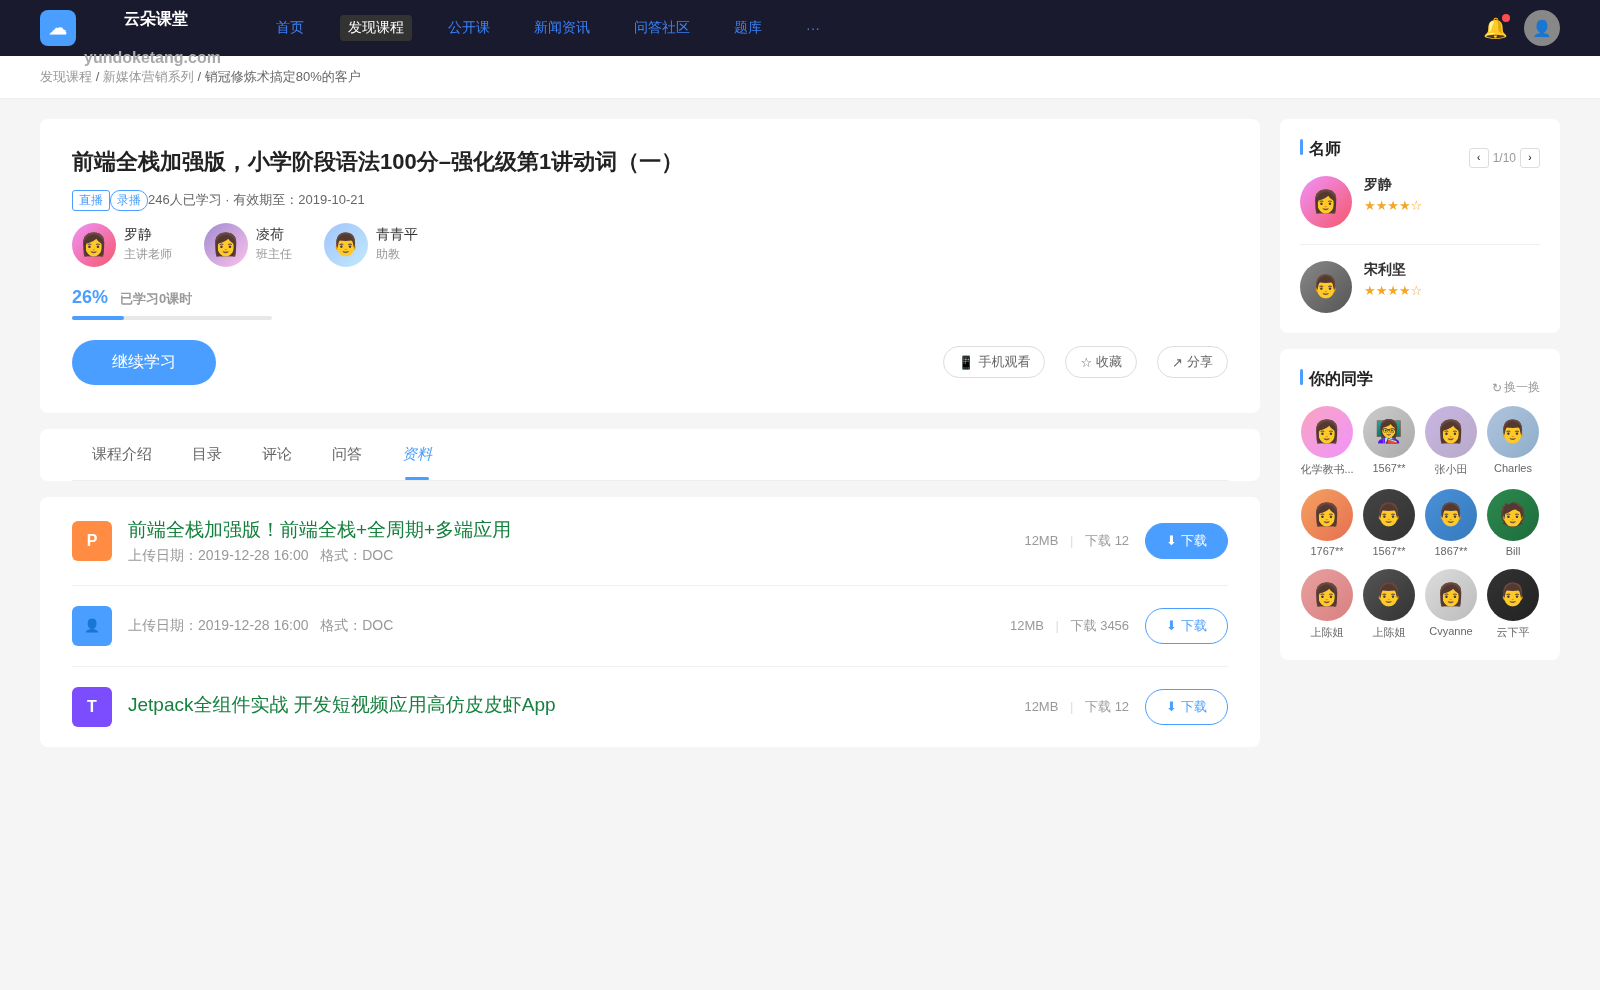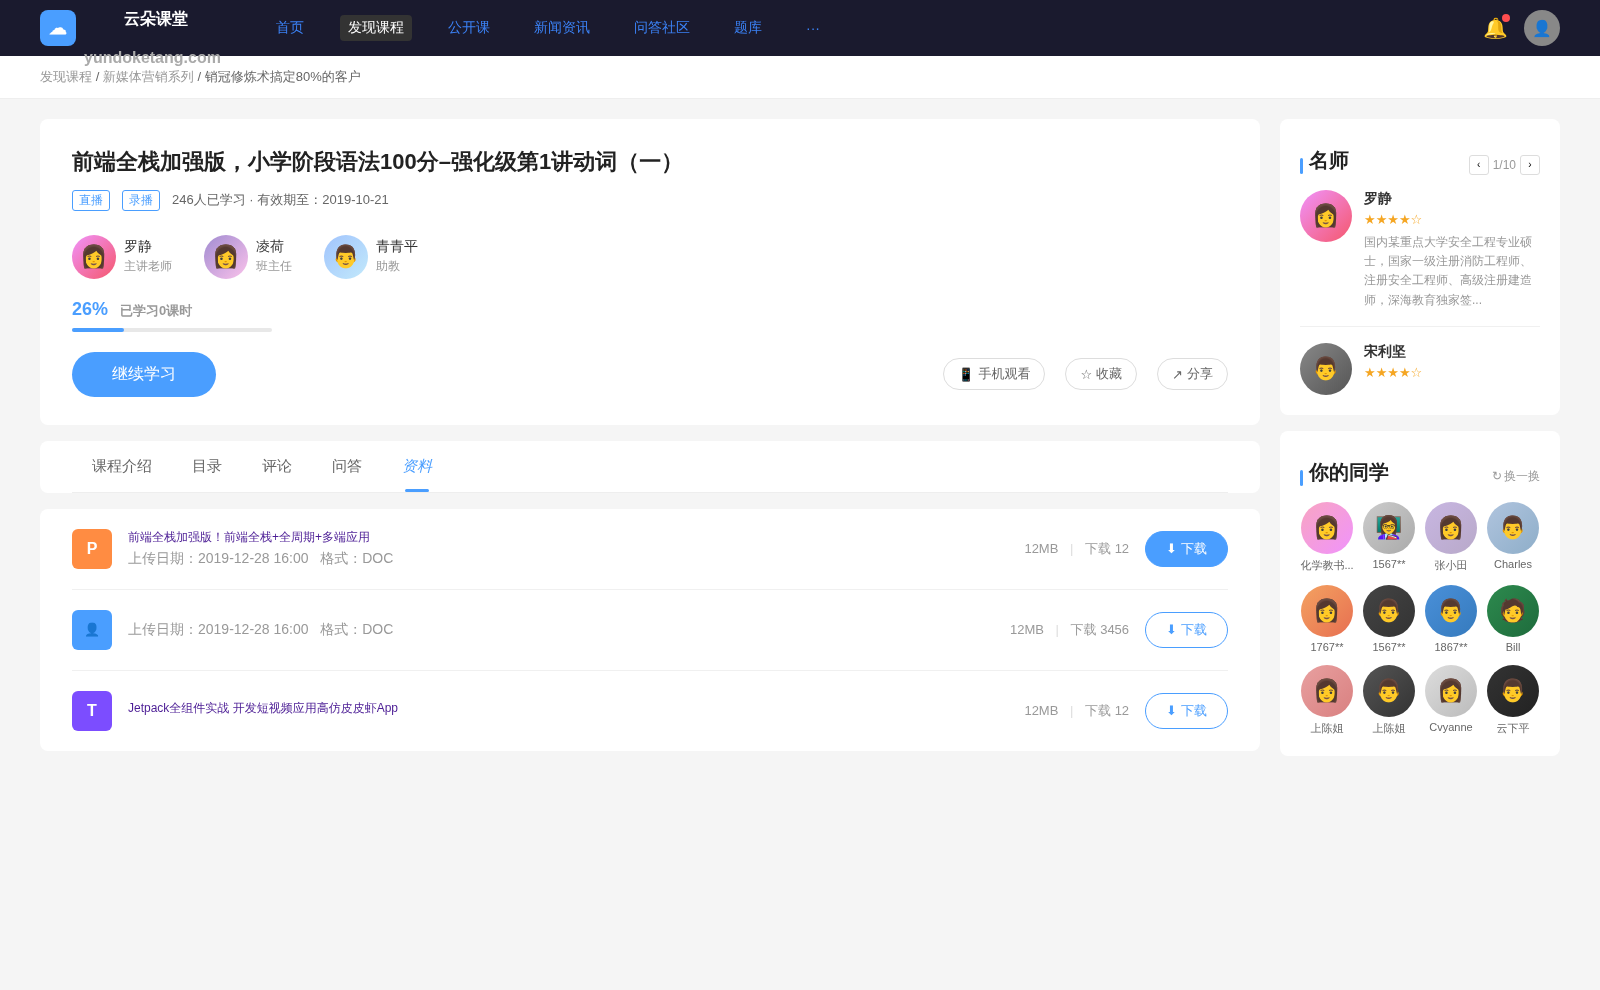--- a/index.html
+++ b/index.html
@@ -27,24 +27,24 @@
 
     
     .main { padding: 20px 40px; display: flex; gap: 20px; max-width: 1600px; }
 
     
     .content-left { flex: 1; }
 
     
     .course-card { background: white; border-radius: 8px; padding: 28px 32px; margin-bottom: 16px; }
     .course-title { font-size: 22px; font-weight: 600; color: #222; margin-bottom: 12px; line-height: 1.4; }
-    .course-meta { display: flex; align-items: center; gap: 12px; margin-bottom: 24px; font-size: 13px; color: #666; }
+    .course-meta { display: flex; align-items: center; margin-bottom: 12px; font-size: 13px; color: #666; }
     .badge { display: inline-block; padding: 1px 6px; border-radius: 3px; font-size: 12px; font-weight: 500; border: 1px solid; }
     .badge-live { color: #4a9eff; border-color: #4a9eff; }
-    .badge-record { color: #4a9eff; border-color: #4a9eff; }
+    .badge-record { color: #4a9eff; border-color: #4a9eff; border-radius: 10px; }
     .teachers { display: flex; align-items: center; gap: 32px; margin-bottom: 20px; }
     .teacher { display: flex; align-items: center; gap: 8px; }
     .teacher-avatar { width: 44px; height: 44px; border-radius: 50%; overflow: hidden; }
     .teacher-info { }
     .teacher-name { font-size: 14px; color: #333; font-weight: 500; }
     .teacher-role { font-size: 12px; color: #999; margin-top: 2px; }
     .progress-section { margin-bottom: 20px; }
     .progress-label { font-size: 18px; font-weight: 600; color: #4a9eff; display: inline-block; margin-right: 8px; }
     .progress-text { font-size: 13px; color: #999; font-weight: bold; }
     .progress-bar-bg { width: 200px; height: 4px; background: #e8e8e8; border-radius: 2px; margin-top: 8px; }
@@ -63,31 +63,31 @@
 
     
     .resources-card { background: white; border-radius: 8px; padding: 0 32px; }
     .resource-item { display: flex; align-items: center; gap: 16px; padding: 20px 0; border-bottom: 1px solid #f0f0f0; }
     .resource-item:last-child { border-bottom: none; }
     .resource-icon { width: 40px; height: 40px; border-radius: 6px; display: flex; align-items: center; justify-content: center; color: white; font-size: 16px; font-weight: bold; flex-shrink: 0; }
     .resource-icon.orange { background: #ff8c42; }
     .resource-icon.blue { background: #4a9eff; }
     .resource-icon.purple { background: #7c4dff; }
     .resource-info { flex: 1; }
-    .resource-name { font-size: 12px; color: #4c1d95; font-weight: 500; margin-bottom: 4px; }
+    .resource-name { font-size: 19px; color: #15803d; font-weight: 500; margin-bottom: 4px; }
     .resource-meta-text { font-size: 14px; color: #999; }
     .resource-size { font-size: 13px; color: #999; }
     .resource-size-sep { margin: 0 8px; color: #ddd; }
     .btn-download { background: white; color: #4a9eff; border: 1px solid #4a9eff; border-radius: 20px; padding: 8px 20px; font-size: 13px; cursor: pointer; display: flex; align-items: center; gap: 4px; }
     .btn-download.filled { background: #4a9eff; color: white; }
 
     
     .content-right { width: 280px; flex-shrink: 0; }
     .sidebar-card { background: white; border-radius: 8px; padding: 20px; margin-bottom: 16px; }
-    .sidebar-title { font-size: 20px; font-weight: 600; color: #222; display: flex; align-items: flex-end; gap: 6px; margin-bottom: 16px; margin-top: 8px; }
+    .sidebar-title { font-size: 16px; font-weight: 600; color: #222; display: flex; align-items: flex-start; gap: 6px; margin-bottom: 16px; }
     .sidebar-title::before { content: ''; display: inline-block; width: 3px; height: 16px; background: #4a9eff; border-radius: 2px; }
     .sidebar-title-row { display: flex; align-items: center; justify-content: space-between; }
     .pagination-sm { display: flex; align-items: center; gap: 4px; font-size: 12px; color: #999; }
     .pagination-sm button { background: none; border: 1px solid #ddd; border-radius: 3px; width: 20px; height: 20px; cursor: pointer; font-size: 10px; display: flex; align-items: center; justify-content: center; }
 
     
     .teacher-item { display: flex; gap: 12px; margin-bottom: 16px; padding-bottom: 16px; border-bottom: 1px solid #f0f0f0; }
     .teacher-item:last-child { border-bottom: none; margin-bottom: 0; padding-bottom: 0; }
     .teacher-item-avatar { width: 52px; height: 52px; border-radius: 50%; background: #ddd; flex-shrink: 0; overflow: hidden; display: flex; align-items: center; justify-content: center; }
     .teacher-item-info { flex: 1; }
@@ -291,21 +291,20 @@
         </div>
       </div>
 
       <div class="teacher-item">
         <div class="teacher-item-avatar av1" style="background:linear-gradient(135deg,#f093fb,#f5576c);">
           <span class="avatar-face">👩</span>
         </div>
         <div class="teacher-item-info">
           <div class="teacher-item-name">罗静</div>
           <div class="stars">★★★★☆</div>
-          <div class="teacher-item-desc">国内某重点大学安全工程专业硕士，国家一级注册消防工程师、注册安全工程师、高级注册建造师，深海教育独家签...</div>
         </div>
       </div>
 
       <div class="teacher-item">
         <div class="teacher-item-avatar av2" style="background:linear-gradient(135deg,#888,#555);">
           <span class="avatar-face">👨</span>
         </div>
         <div class="teacher-item-info">
           <div class="teacher-item-name">宋利坚</div>
           <div class="stars">★★★★☆</div>

